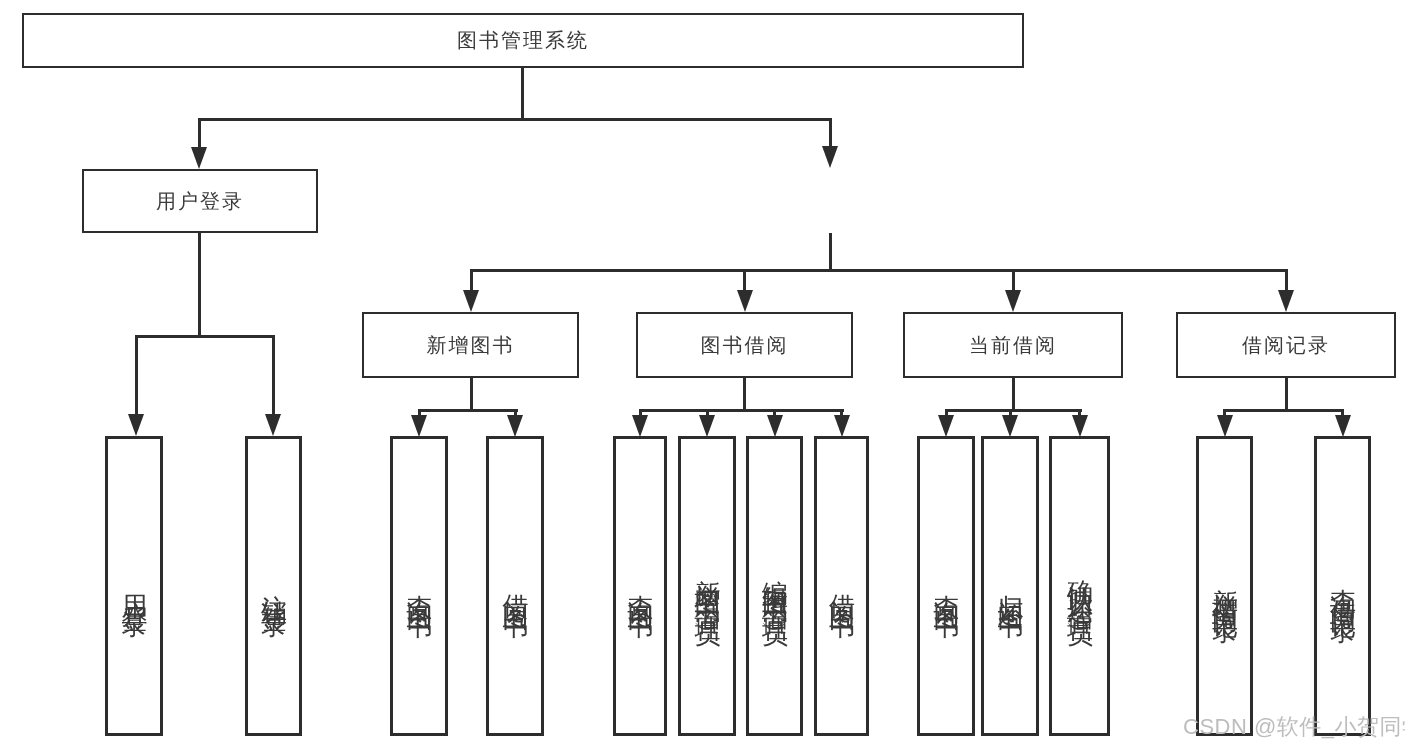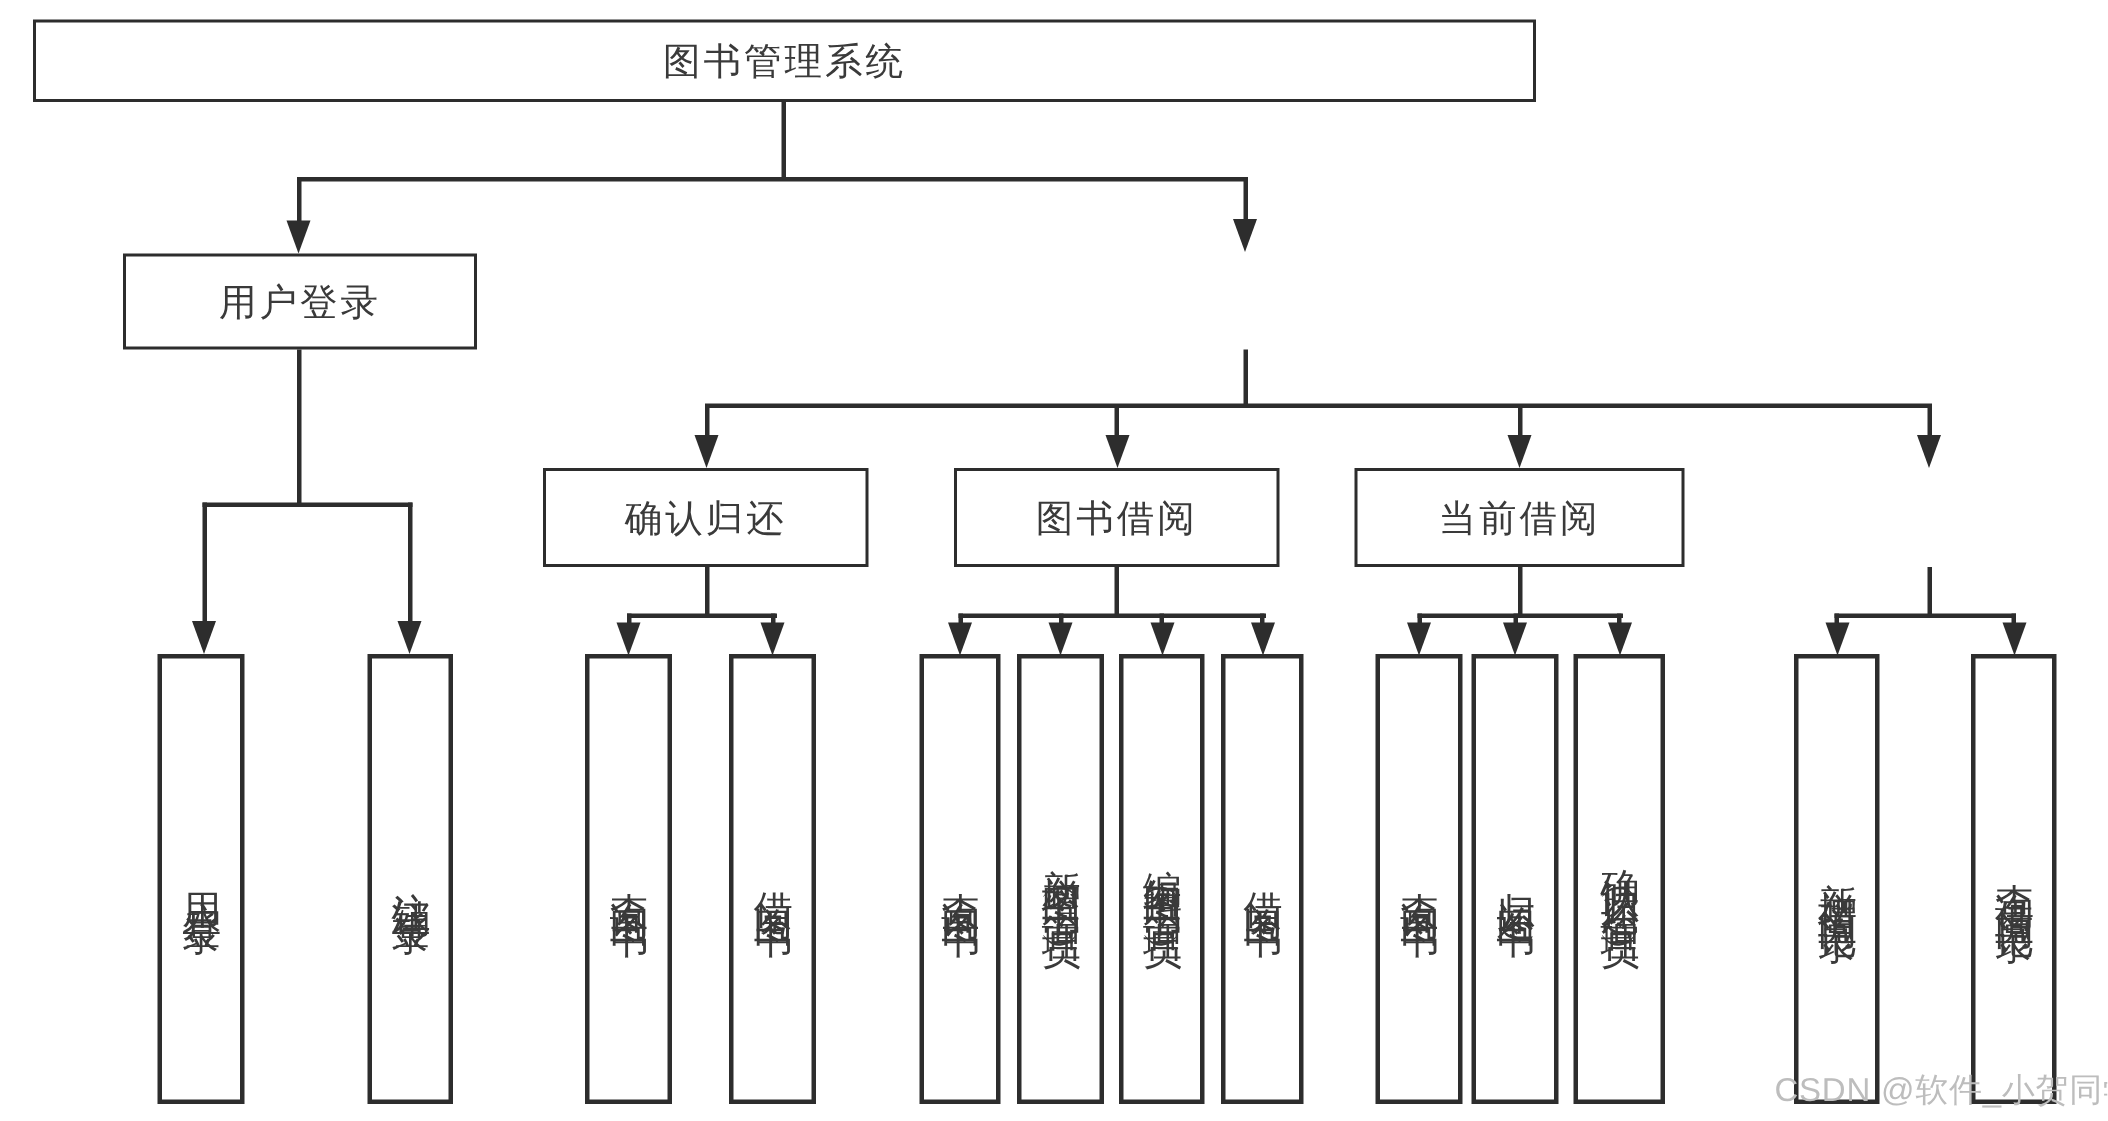--- a/index.html
+++ b/index.html
@@ -11,21 +11,21 @@
     font-family:"Liberation Sans","DejaVu Sans",sans-serif;
     color:#3a3a3a;
   }
   .box{
     position:absolute;
     box-sizing:border-box;
     background:#ffffff;
     border:2.5px solid #2d2d2d;
     display:flex;align-items:center;justify-content:center;
   }
-  .hbox{font-size:25px;letter-spacing:2px;}
+  .hbox{font-size:20px;letter-spacing:2px;}
   .vbox{border-width:3px;}
   .vbox span{
     display:block;
     writing-mode:vertical-rl;
     text-orientation:mixed;
     font-size:26px;
     letter-spacing:6px;
     line-height:1.15;
     white-space:nowrap;
   }
@@ -50,26 +50,27 @@
 </head>
 <body>
 
 <div class="canvas">
 
   <div class="box hbox" style="left:22px;top:13px;width:1002px;height:55px;">图书管理系统</div>
 
   <div class="box hbox" style="left:82px;top:169px;width:236px;height:64px;">用户登录</div>
 
 
-  <div class="box hbox" style="left:362px;top:312px;width:217px;height:66px;">确认归还</div>
+  <div class="box hbox" style="left:362px;top:312px;width:217px;height:66px;">新增图书</div>
 
   <div class="box hbox" style="left:903px;top:312px;width:220px;height:66px;">当前借阅</div>
 
   <div class="box hbox" style="left:636px;top:312px;width:217px;height:66px;">图书借阅</div>
 
+  <div class="box hbox" style="left:1176px;top:312px;width:220px;height:66px;">借阅记录</div>
 
   <div class="box vbox" style="left:105px;top:436px;width:58px;height:300px;">
     <span>用户登录</span>
   </div>
 
   <div class="box vbox" style="left:245px;top:436px;width:57px;height:300px;">
     <span>注销登录</span>
   </div>
 
   <div class="box vbox" style="left:390px;top:436px;width:58px;height:300px;">

